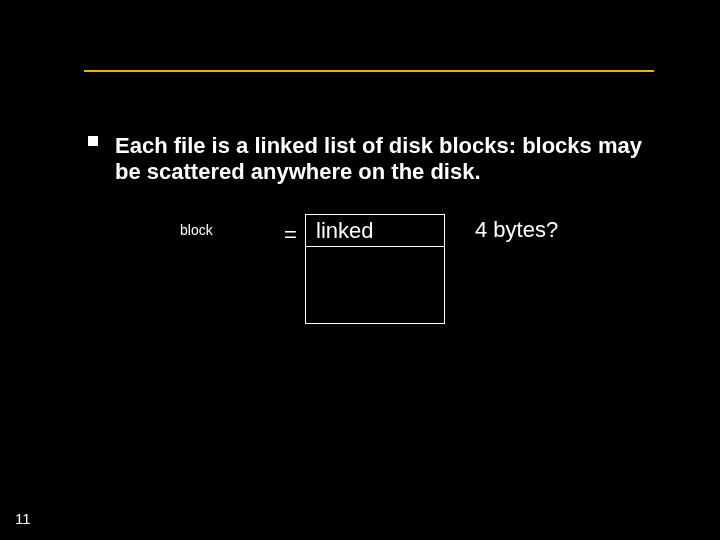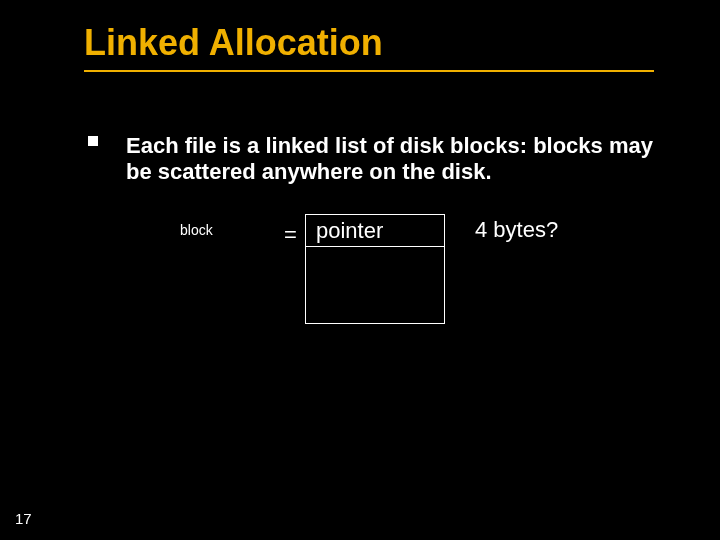--- a/index.html
+++ b/index.html
@@ -42,21 +42,21 @@
   }
   .bullet-marker {
     position: absolute;
     left: 0;
     top: 3px;
     width: 10px;
     height: 10px;
     background: #fff;
   }
   .bullet-text {
-    margin-left: 38px;
+    margin-left: 27px;
     font-size: 22px;
     font-weight: 700;
     color: #fff;
     line-height: 1.2;
   }
   .diagram {
     position: absolute;
     left: 180px;
     top: 212px;
   }
@@ -111,34 +111,33 @@
     bottom: 13px;
     font-size: 15px;
     color: #fff;
   }
 </style>
 </head>
 <body>
 
 <div class="slide">
 
-  <div class="title">Linked Allocation</div>
   <div class="title-underline"></div>
 
   <div class="bullet-row">
     <div class="bullet-marker"></div>
     <div class="bullet-text">Each file is a linked list of disk blocks: blocks may be scattered anywhere on the disk.</div>
   </div>
 
   <div class="diagram">
     <div class="block-label">block</div>
     <div class="equals">=</div>
     <div class="box">
       <div class="pointer-row">
-        <span>pointer</span>
+        <span>linked</span>
       </div>
     </div>
     <div class="annotation">4 bytes?</div>
   </div>
 
-  <div class="slide-number">17</div>
+  <div class="slide-number">11</div>
 
 </div>
 
 </body></html>

